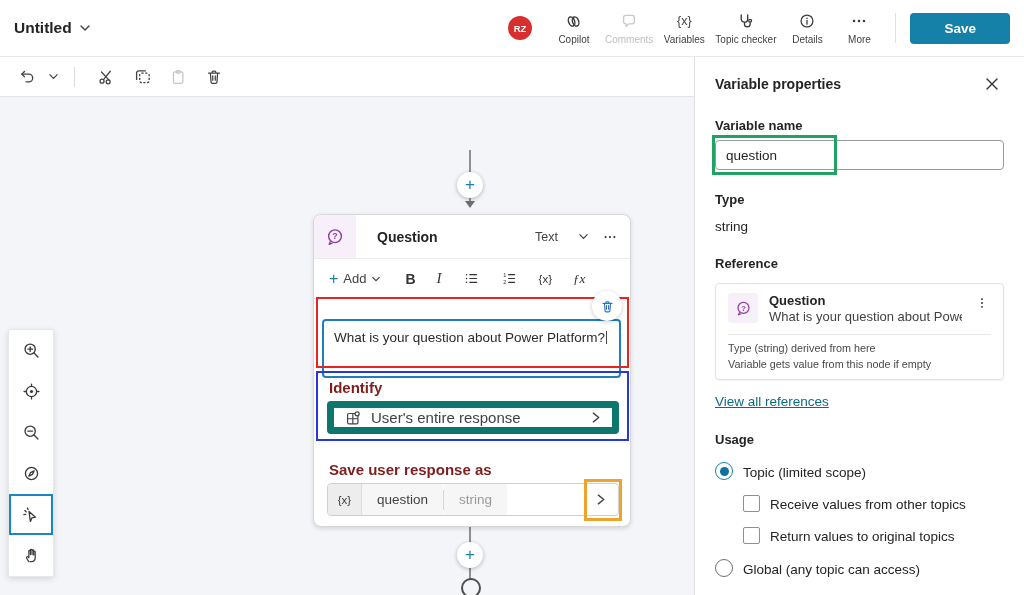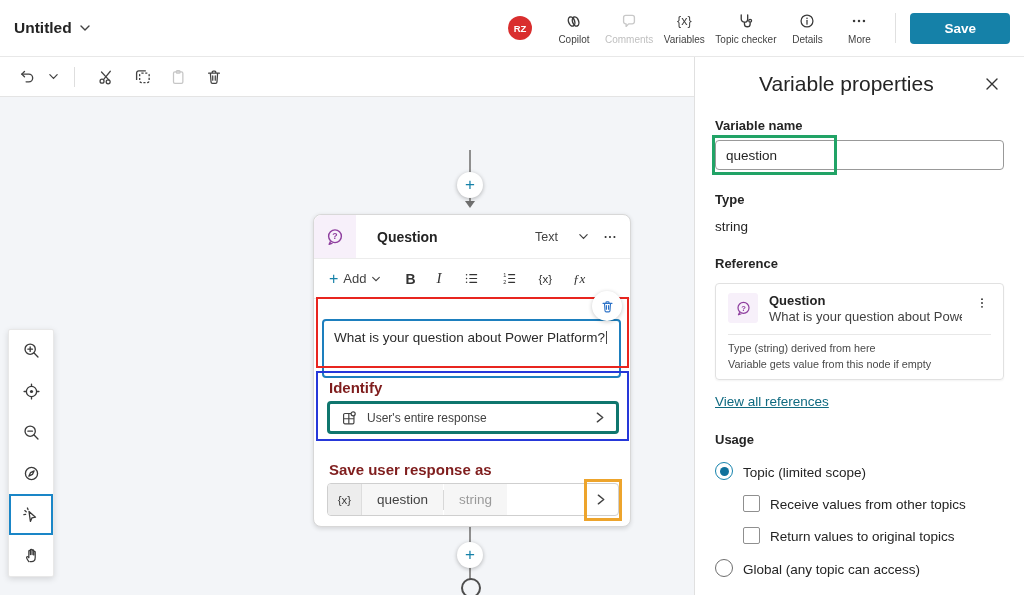--- a/index.html
+++ b/index.html
@@ -70,38 +70,38 @@
   .ann-blue   { left:2px;  top:156px; width:313px; height:70px; border:2px solid #2638d9; }
   .ann-orange { left:270px; top:264px; width:38px; height:42px; border:3px solid #eda42c; }
 
   .msg-box { position:absolute; left:8px; top:104px; width:299px; height:59px; border:2px solid #1d7fbe; border-radius:4px;
              background:#fff; padding:7px 10px; font-size:13.5px; line-height:1.45; color:#2b2b2b; cursor:text; }
   .caret { display:inline-block; width:1px; height:13px; background:#444; margin-left:1px; vertical-align:-2px; }
   .trash-bubble { position:absolute; left:278px; top:76px; width:30px; height:30px; border-radius:50%; background:#fff;
                   box-shadow:0 1px 4px rgba(0,0,0,.22); display:flex; align-items:center; justify-content:center;
                   cursor:pointer; z-index:7; }
   .sec-label { position:absolute; left:15px; font-size:15px; font-weight:700; color:#7f1d1d; }
-  .select-field { position:absolute; left:13px; top:186px; width:292px; height:33px; border:3px solid #0f766e; border-radius:4px;
-                  background:#fff; display:flex; align-items:center; gap:9px; padding:0 10px; font-size:12px; color:#424242; cursor:pointer; }
+  .select-field { position:absolute; left:13px; top:186px; width:292px; height:33px; border:7px solid #0f766e; border-radius:4px;
+                  background:#fff; display:flex; align-items:center; gap:9px; padding:0 10px; font-size:15px; color:#424242; cursor:pointer; }
   .sf-chev { margin-left:auto; }
   .var-field { position:absolute; left:13px; top:268px; width:292px; height:33px; border:1px solid #cfcfcf; border-radius:4px;
                background:#fff; display:flex; align-items:center; overflow:visible; cursor:pointer; }
   .vx { width:34px; align-self:stretch; background:#ededed; border-right:1px solid #dddddd; border-radius:3px 0 0 3px;
         display:flex; align-items:center; justify-content:center; font-size:11.5px; color:#3a3a3a; }
   .vname { background:#f6f6f6; align-self:stretch; display:flex; align-items:center; padding:0 15px; font-size:13.5px; color:#424242; }
   .vsep { width:1px; height:20px; background:#d8d8d8; }
   .vtype { background:#f6f6f6; align-self:stretch; display:flex; align-items:center; padding:0 15px; font-size:13.5px; color:#9a9a9a; }
   .vrest { flex:1; }
   .vchev { padding-right:11px; }
 
   
   .panel { position:absolute; left:694px; top:57px; width:330px; height:538px; background:#fff;
            border-left:1px solid #e0e0e0; padding:15px 20px 0; }
   .panel-head { display:flex; align-items:center; justify-content:space-between; }
-  .panel-title { font-size:21px; font-weight:400;margin-left:44px; }
+  .panel-title { font-size:14px; font-weight:700; }
   .close-btn { width:24px; height:24px; display:flex; align-items:center; justify-content:center; cursor:pointer; }
   .lbl { font-size:13px; font-weight:700; margin-top:22px; }
   .inp-wrap { position:relative; margin-top:7px; }
   .inp-wrap input { width:100%; height:30px; border:1px solid #999; border-radius:4px; padding:0 10px;
                     font-family:inherit; font-size:13.5px; color:#242424; background:#fff; }
   .inp-green { position:absolute; left:-3px; top:-5px; width:125px; height:40px; border:3px solid #21a366; pointer-events:none; }
   .val { font-size:13.5px; margin-top:12px; color:#242424; }
   .ref-card { margin-top:12px; border:1px solid #e1e1e1; border-radius:4px; padding:9px 12px 8px; box-shadow:0 1px 2px rgba(0,0,0,.05); }
   .rc-head { display:flex; align-items:flex-start; gap:11px; }
   .rc-icon { flex:0 0 30px; width:30px; height:30px; background:#f7f0fa; border-radius:3px; display:flex; align-items:center; justify-content:center; }

